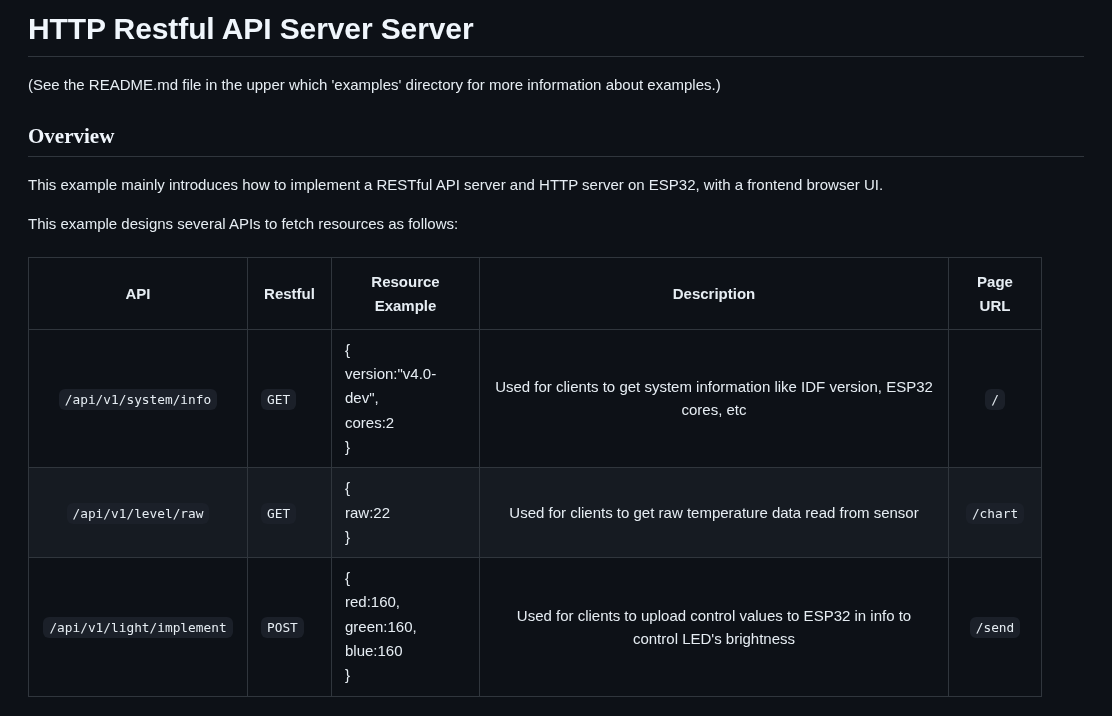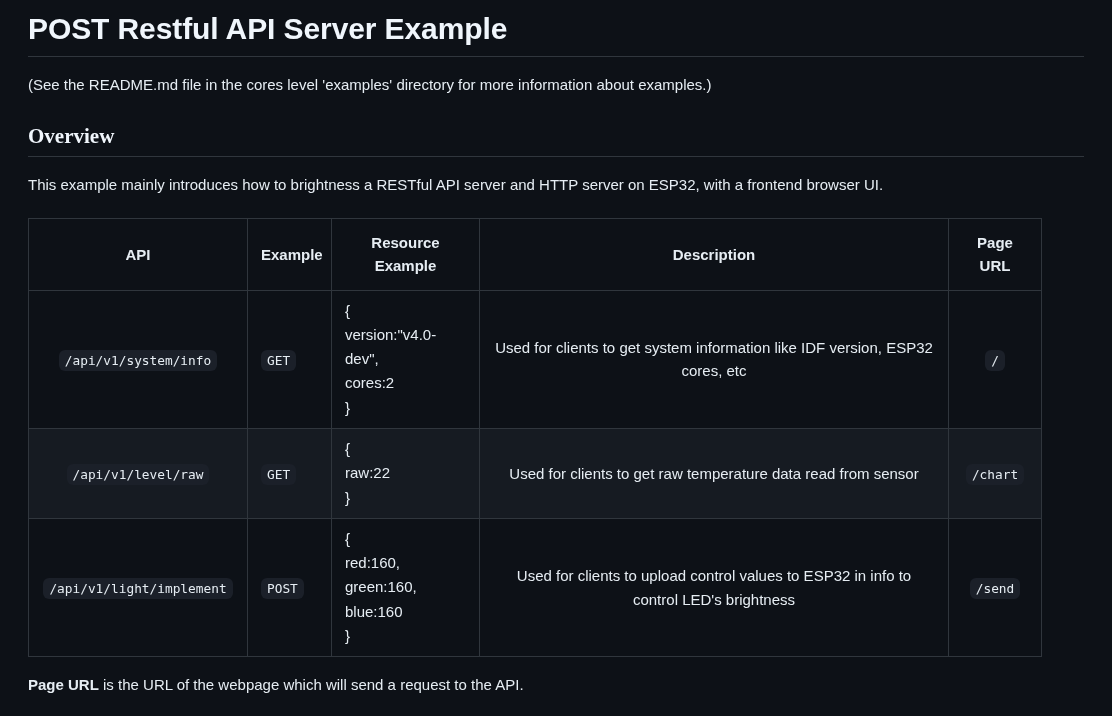--- a/index.html
+++ b/index.html
@@ -103,42 +103,43 @@
     line-height: 1.62;
   }
   .footer-note { margin-top: 18px; }
   .footer-note b { font-weight: bold; }
 </style>
 </head>
 <body>
 
 <div class="page">
 
-  <h1 class="doc-title">POST Restful API Server Example</h1>
+  <h1 class="doc-title">HTTP Restful API Server Server</h1>
   <div class="rule"></div>
 
-  <p class="para">(See the README.md file in the cores level 'examples' directory for more information about examples.)</p>
+  <p class="para">(See the README.md file in the upper which 'examples' directory for more information about examples.)</p>
 
   <h2 class="section-title">Overview</h2>
   <div class="rule"></div>
 
-  <p class="para">This example mainly introduces how to brightness a RESTful API server and HTTP server on ESP32, with a frontend browser UI.</p>
+  <p class="para">This example mainly introduces how to implement a RESTful API server and HTTP server on ESP32, with a frontend browser UI.</p>
+  <p class="para">This example designs several APIs to fetch resources as follows:</p>
 
   <table class="api-table">
     <colgroup>
       <col class="col-api">
         <col class="col-method">
         <col class="col-resource">
         <col class="col-desc">
         <col class="col-pageurl">
     </colgroup>
     <thead>
       <tr>
         <th>API</th>
-        <th>Example</th>
+        <th>Restful</th>
         <th>Resource Example</th>
         <th>Description</th>
         <th>Page URL</th>
       </tr>
     </thead>
     <tbody>
       <tr>
         <td class="cell-api">
           <code class="chip">/api/v1/system/info</code>
         </td>

